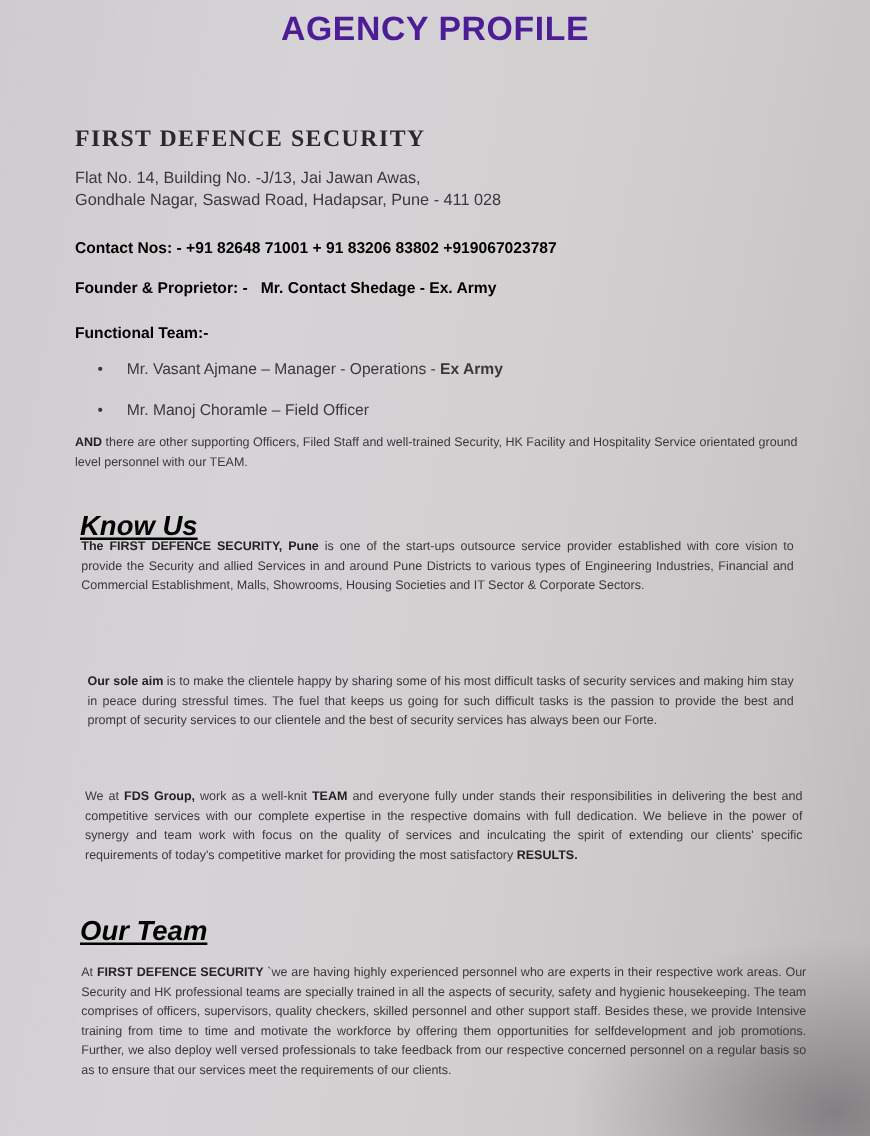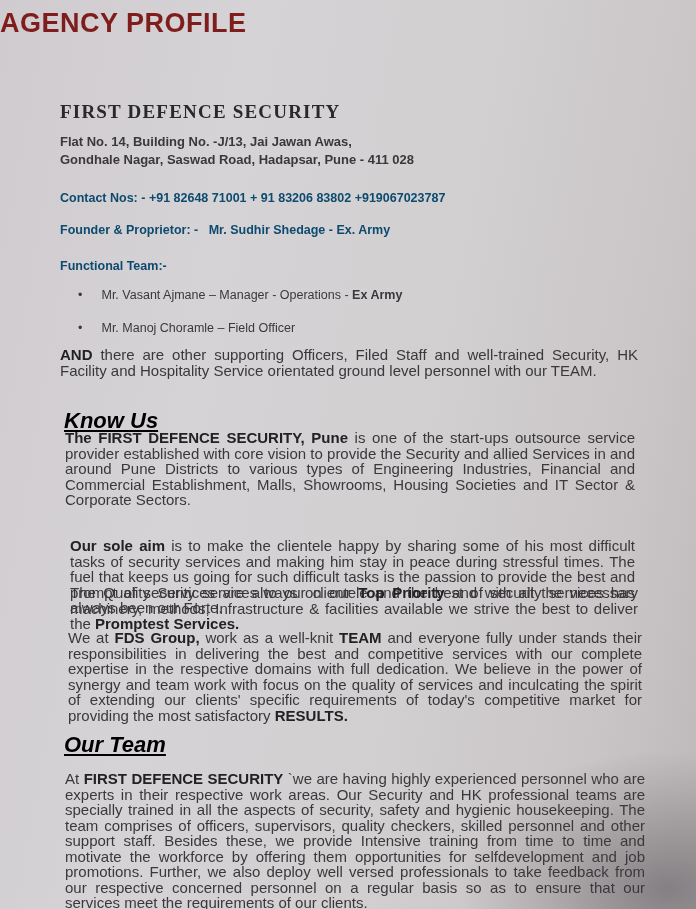--- a/index.html
+++ b/index.html
@@ -10,44 +10,44 @@
     font-family: "Liberation Sans", sans-serif;
     position: relative;
   }
   .shadow {
     position: absolute; right: -60px; bottom: -40px; width: 300px; height: 200px;
     background: radial-gradient(ellipse at 70% 70%, rgba(60,55,60,0.45) 0%, rgba(60,55,60,0.15) 45%, rgba(60,55,60,0) 70%);
     pointer-events: none;
   }
   .page { position: absolute; left: 0; top: 0; width: 696px; height: 909px; }
   .title {
-    position: absolute; top: 8px; left: 0; width: 696px; text-align: left;
-    font-size: 27px; font-weight: bold; color: #7f1d1d; letter-spacing: 0.5px;
+    position: absolute; top: 8px; left: 0; width: 696px; text-align: center;
+    font-size: 27px; font-weight: bold; color: #4c1d95; letter-spacing: 0.5px;
   }
   .h-company-label {
     position: absolute; top: 66px; left: 60px; font-size: 17px; font-weight: bold;
     text-decoration: underline; color: #2f2d31;
   }
   .company-name {
     position: absolute; top: 101px; left: 60px;
     font-family: "Liberation Serif", serif; font-size: 19px; font-weight: bold;
     letter-spacing: 1.2px; color: #2a282b;
   }
-  .addr { position: absolute; left: 60px; font-size: 13px; color: #3a383c; font-weight: bold; text-align: right; }
+  .addr { position: absolute; left: 60px; font-size: 13px; color: #3a383c; font-weight: normal; text-align: right; }
   .addr1 { top: 134px; }
   .addr2 { top: 152px; }
-  .line { position: absolute; left: 60px; font-size: 12.5px; font-weight: bold; color: #0c4a6e; }
+  .line { position: absolute; left: 60px; font-size: 12.5px; font-weight: bold; color: #000000; }
   .contact { top: 191px; }
   .founder { top: 223px; }
   .functional { top: 259px; }
   .bullet { position: absolute; left: 78px; font-size: 12.5px; color: #3a383c; }
   .bullet .dot { display: inline-block; width: 20px; }
   .b1 { top: 288px; }
   .b2 { top: 321px; }
-  .para { position: absolute; left: 60px; width: 580px; font-size: 15px; line-height: 15.5px; color: #3a383c; text-align: justify; }
+  .para { position: absolute; left: 60px; width: 580px; font-size: 10px; line-height: 15.5px; color: #3a383c; text-align: justify; }
   .para b { color: #232125; }
   .p-and { top: 347px; left: 60px; width: 578px; }
   .section-h {
     position: absolute; left: 64px; font-size: 22px; font-weight: bold; font-style: italic;
     text-decoration: underline; color: #000000;
   }
   .h-know { top: 408px; }
   .h-team { top: 732px; text-decoration: underline; }
   .p-know1 { top: 430px; left: 65px; width: 570px; }
   .p-know2 { top: 538px; left: 70px; width: 565px; }
@@ -62,21 +62,21 @@
   <div class="title">AGENCY PROFILE</div>
 
   <div class="company-name">FIRST DEFENCE SECURITY</div>
   <div class="addr addr1">Flat No. 14, Building No. -J/13, Jai Jawan Awas,</div>
   <div class="addr addr2">Gondhale Nagar, Saswad Road, Hadapsar, Pune - 411 028</div>
 
   <div class="line contact">Contact Nos: - +91 82648 71001 + 91 83206 83802 +919067023787</div>
 
   <div class="line founder">
     <span>Founder &amp; Proprietor: -</span>&nbsp;&nbsp;
-    <span>Mr. Sudhir Shedage - Ex. Army</span>
+    <span>Mr. Contact Shedage - Ex. Army</span>
   </div>
 
   <div class="line functional">Functional Team:-</div>
 
   <div class="bullet b2">
     <span class="dot">•</span>
     <span>Mr. Manoj Choramle – Field Officer</span>
   </div>
   <div class="bullet b1">
     <span class="dot">•</span>
@@ -85,21 +85,20 @@
   </div>
 
   <div class="para p-and"><b>AND</b><span> there are other supporting Officers, Filed Staff and well-trained Security, HK Facility and Hospitality Service orientated ground level personnel with our TEAM.</span></div>
 
   <div class="section-h h-know">Know Us</div>
 
   <div class="para p-know1"><b>The FIRST DEFENCE SECURITY, Pune</b><span> is one of the start-ups outsource service provider established with core vision to provide the Security and allied Services in and around Pune Districts to various types of Engineering Industries, Financial and Commercial Establishment, Malls, Showrooms, Housing Societies and IT Sector &amp; Corporate Sectors.</span></div>
 
   <div class="para p-know2"><b>Our sole aim</b><span> is to make the clientele happy by sharing some of his most difficult tasks of security services and making him stay in peace during stressful times. The fuel that keeps us going for such difficult tasks is the passion to provide the best and prompt of security services to our clientele and the best of security services has always been our Forte.</span></div>
 
-  <div class="para p-know3"><span>The Quality Services are always on our </span><b>Top Priority</b><span> and with all the necessary machinery, methods, Infrastructure &amp; facilities available we strive the best to deliver the </span><b>Promptest Services.</b></div>
 
   <div class="para p-know4"><span>We at </span><b>FDS Group,</b><span> work as a well-knit </span><b>TEAM</b><span> and everyone fully under stands their responsibilities in delivering the best and competitive services with our complete expertise in the respective domains with full dedication.  We believe in the power of synergy and team work with focus on the quality of services and inculcating the spirit of extending our clients' specific requirements of today's competitive market for providing the most satisfactory </span><b>RESULTS.</b></div>
 
   <div class="section-h h-team">Our Team</div>
 
   <div class="para p-team"><span>At </span><b>FIRST DEFENCE SECURITY</b><span> `we are having highly experienced personnel who are experts in their respective work areas. Our Security and HK professional teams are specially trained in all the aspects of security, safety and hygienic housekeeping. The team comprises of officers, supervisors, quality checkers, skilled personnel and other support staff. Besides these, we provide Intensive training from time to time and motivate the workforce by offering them opportunities for selfdevelopment and job promotions. Further, we also deploy well versed professionals to take feedback from our respective concerned personnel on a regular basis so as to ensure that our services meet the requirements of our clients.</span></div>
 </div>
 
 <div class="shadow"></div>
 

